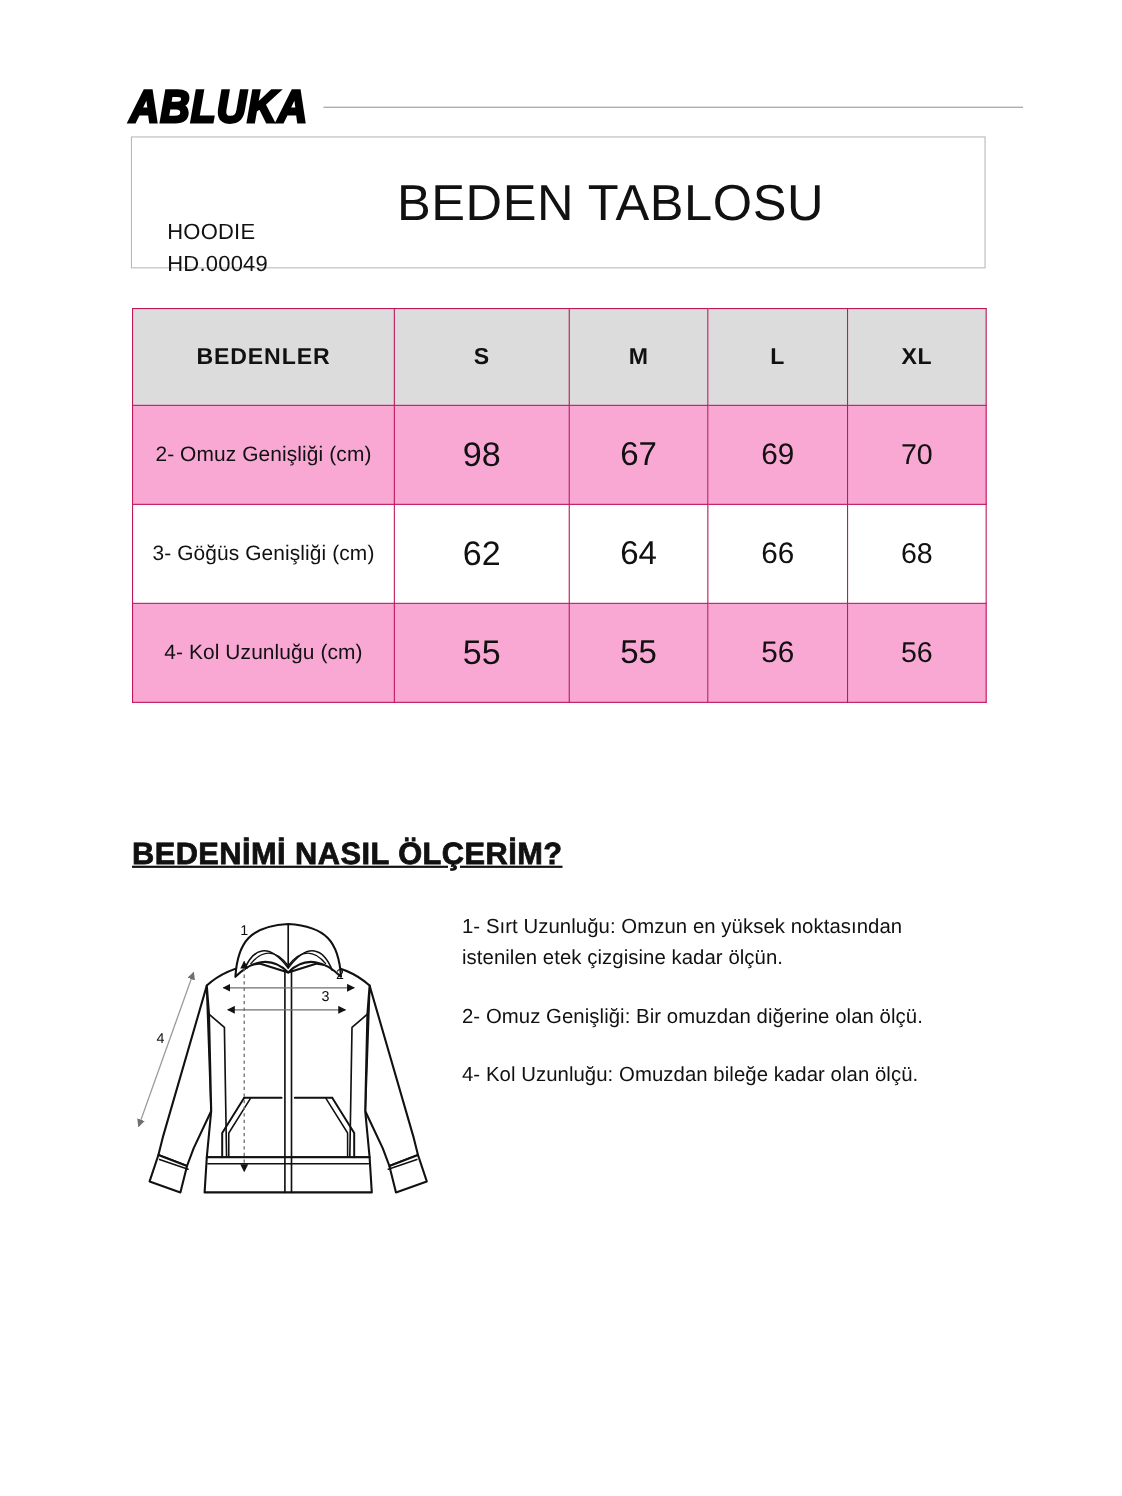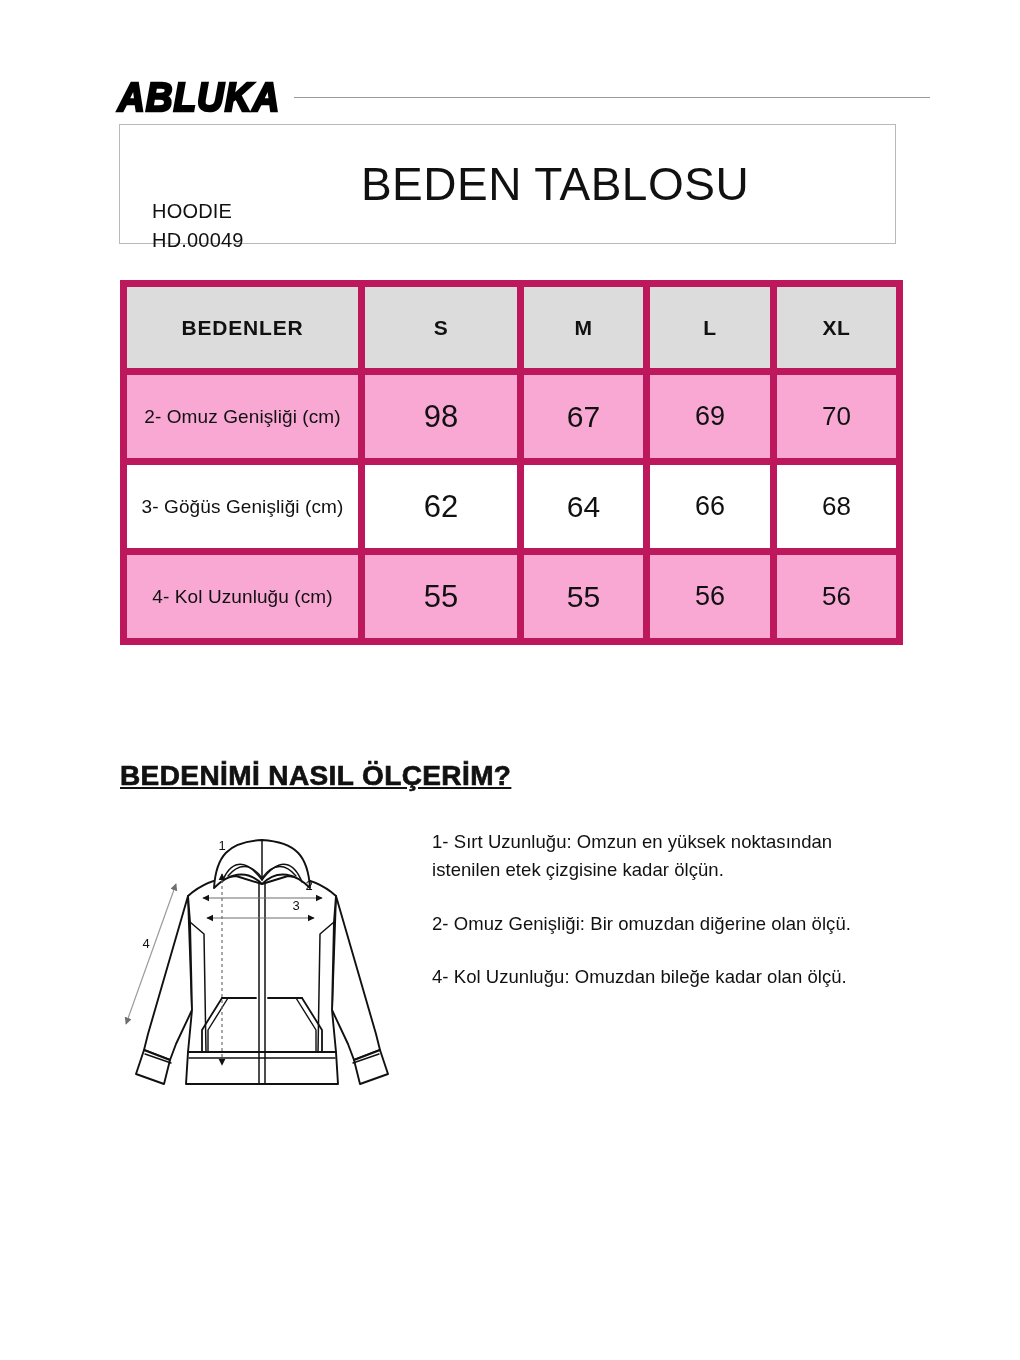--- a/index.html
+++ b/index.html
@@ -87,21 +87,21 @@
   
   #size-table {
     position: absolute;
     left: 120px;
     top: 280px;
     width: 776px;
     border-collapse: collapse;
     table-layout: fixed;
   }
   #size-table td, #size-table th {
-    border: 7px solid #be185d;
+    border: 1px solid #be185d;
     box-sizing: border-box;
     text-align: center;
     vertical-align: middle;
     padding: 0;
   }
   #size-table thead th { height: 88px; background: #dcdcdc; }
   #size-table tbody td { height: 90px; }
   tr.row-shaded td { background: #f9a8d4; }
   tr.row-plain td { background: #ffffff; }
 
@@ -155,21 +155,21 @@
   #garment-figure {
     width: 290px;
     flex: 0 0 290px;
   }
   #instructions {
     flex: 1 1 auto;
     padding-left: 8px;
     padding-top: 6px;
   }
   #instructions p {
-    margin: 0 0 26px 16px;
+    margin: 0 0 26px 4px;
     font-size: 18.5px;
     line-height: 1.5;
     color: #111111;
     letter-spacing: 0.05px;
     max-width: 460px;
   }
   #instructions p:last-child { margin-bottom: 0; }
 </style>
 </head>
 <body>

